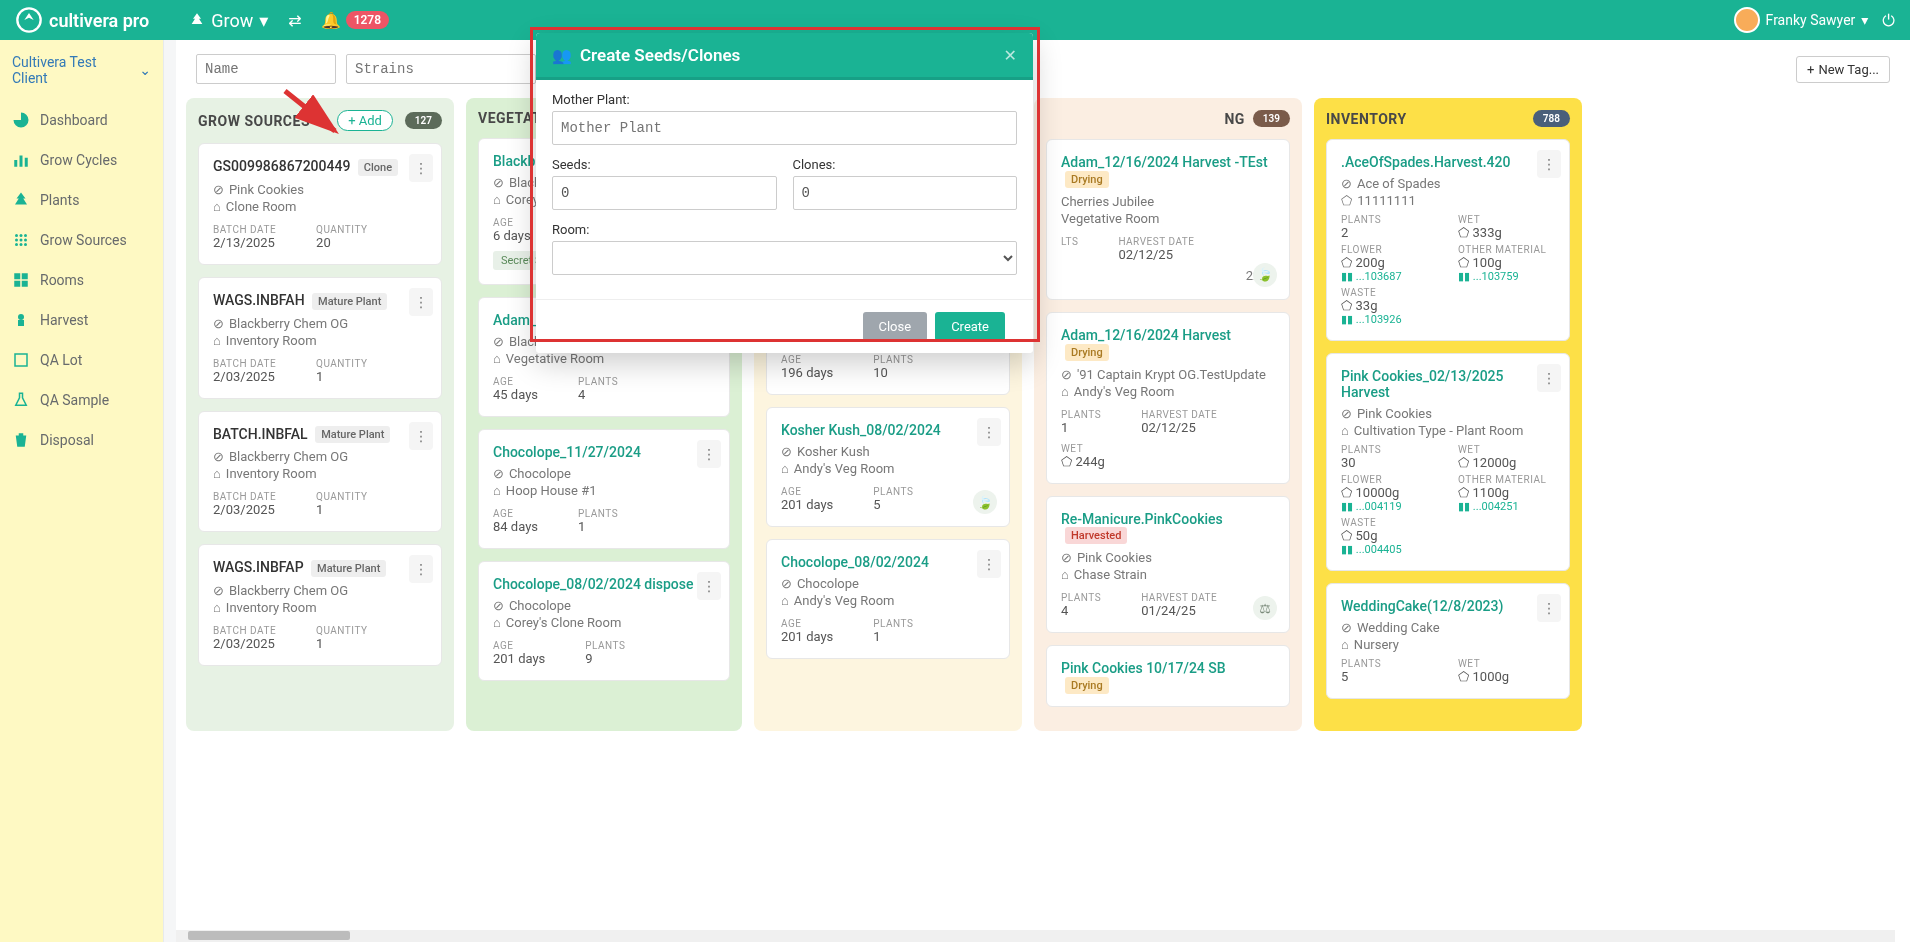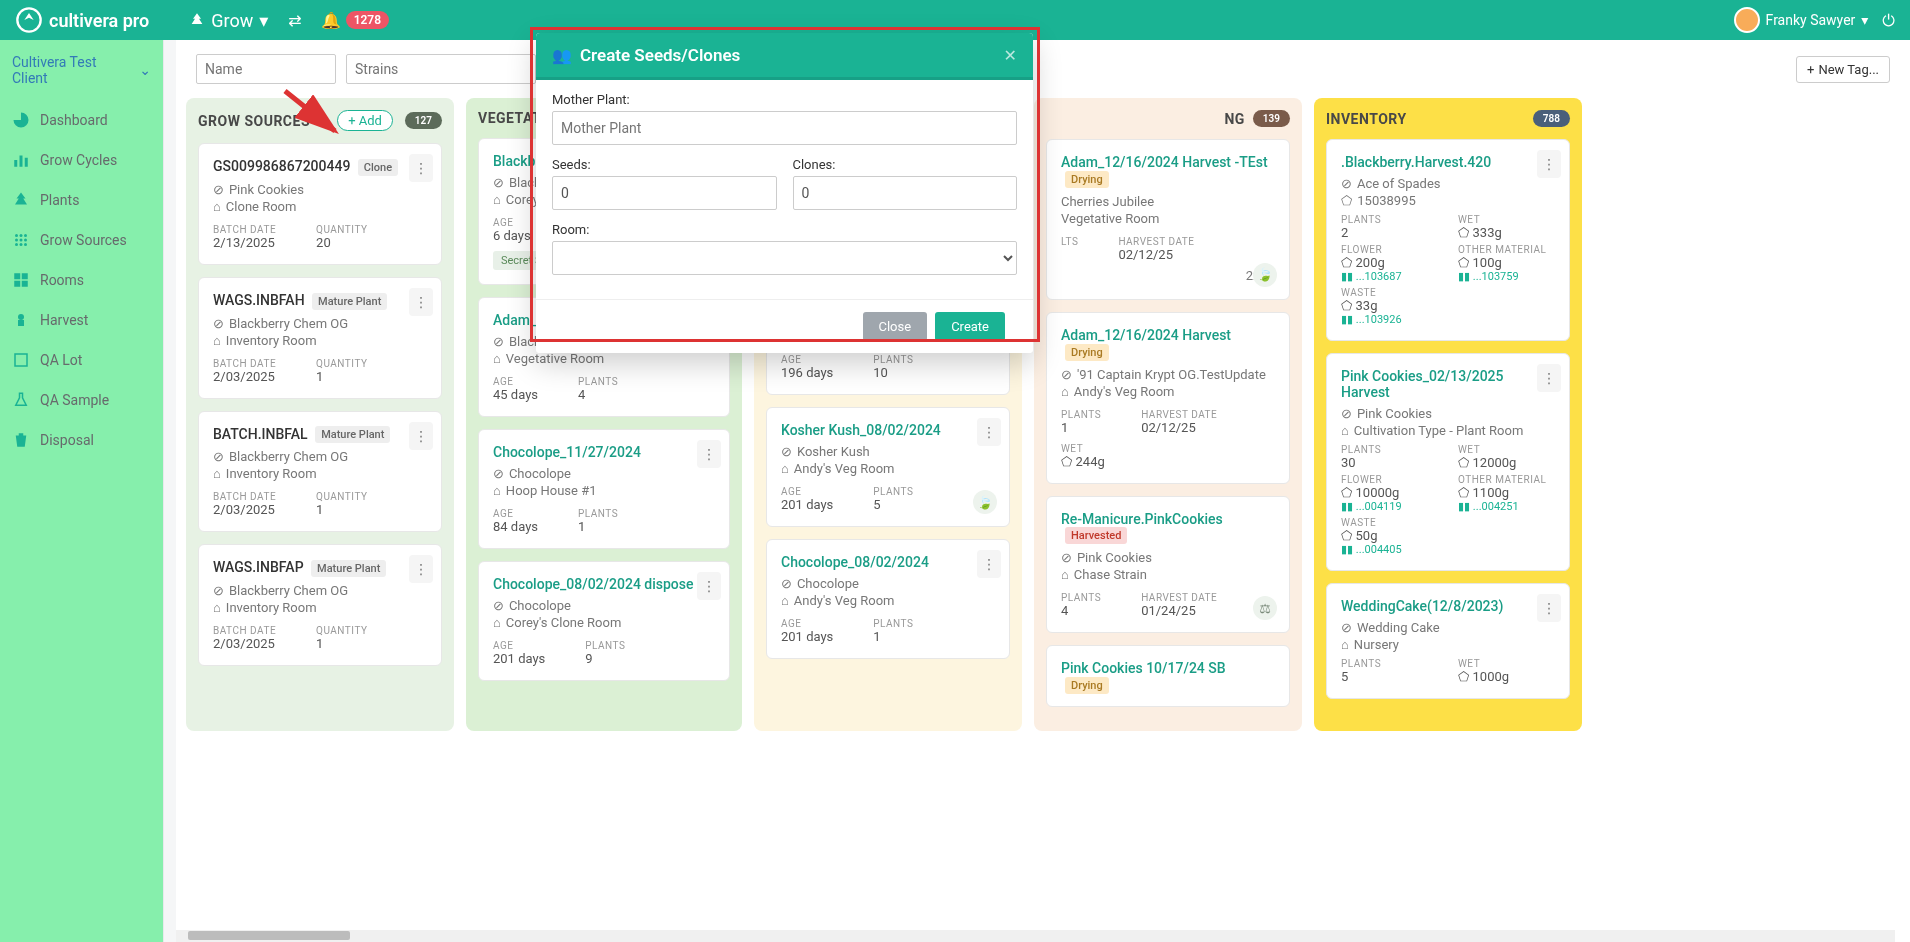--- a/index.html
+++ b/index.html
@@ -11,31 +11,31 @@
 .brand svg { width: 28px; height: 28px; fill: #fff; }
 .topbar-ctr { display: flex; align-items: center; gap: 20px; margin-left: 40px; }
 .grow-select { display: flex; align-items: center; gap: 6px; font-size: 18px; }
 .bell-wrap { display: flex; align-items: center; gap: 4px; }
 .badge-red { background: #ed5565; color: #fff; font-size: 12px; padding: 2px 8px; border-radius: 10px; font-weight: 600; }
 .topbar-right { margin-left: auto; display: flex; align-items: center; gap: 14px; }
 .avatar { width: 26px; height: 26px; border-radius: 50%; background: #f8ac59; border: 2px solid #fff; display: inline-block; }
 .user { display: flex; align-items: center; gap: 6px; font-size: 14px; }
 
 
-.sidebar { position: absolute; left: 0; top: 40px; width: 164px; bottom: 0; background: #86efac; border-right: 1px solid #e7eaec; }
+.sidebar { position: absolute; left: 0; top: 40px; width: 164px; bottom: 0; background: #fef9c3; border-right: 1px solid #e7eaec; }
 .client { padding: 14px 12px; color: #337ab7; font-size: 14px; display: flex; align-items: center; gap: 4px; }
 .nav { list-style: none; }
 .nav li { padding: 11px 12px; display: flex; align-items: center; gap: 10px; font-size: 14px; color: #676a6c; cursor: pointer; }
 .nav li.active { background: #e6f3e4; color: #333; border: 1px solid #d6e8d4; }
 .nav svg { width: 18px; height: 18px; }
 
 
 .content { position: absolute; left: 176px; right: 0; top: 40px; bottom: 0; background: #fff; display: flex; flex-direction: column; }
 .filters { display: flex; padding: 14px 20px; gap: 10px; align-items: center; }
-.input { border: 1px solid #ccc; height: 30px; padding: 0 8px; font-size: 14px; color: #555; border-radius: 2px; background:#fff; }
+.input { border: 1px solid #ccc; height: 30px; padding: 0 8px; font-size: 14px; color: #555; border-radius: 2px; background:#fff;font-family:Liberation Mono, monospace; }
 .input.name { width: 140px; }
 .input.str { width: 190px; }
 .newtag { margin-left: auto; border: 1px solid #ccc; background: #fff; padding: 5px 10px; font-size: 13px; border-radius: 3px; color: #333; display:flex; align-items:center; gap:4px; }
 
 .board-wrap { flex: 1; overflow: auto; padding: 0 10px; }
 .board { display: flex; gap: 12px; min-width: 1720px; }
 .col { border-radius: 8px; padding: 12px; width: 265px; flex-shrink: 0; }
 .col.grow { background: #e7f2e4; width: 268px; }
 .col.veg { background: #dbf0d4; width: 276px; }
 .col.flower { background: #fdf5df; width: 268px; }
@@ -561,28 +561,28 @@
       </div>
 
       <div class="col inv">
         <div class="col-head">
             <h3>INVENTORY</h3>
             <span class="count-pill inv">788</span>
           </div>
 
         <div class="card">
           <div class="kebab">⋮</div>
-          <div class="title">.Blackberry.Harvest.420</div>
+          <div class="title">.AceOfSpades.Harvest.420</div>
           <div class="meta">
               <span>⊘</span>
               <span>Ace of Spades</span>
             </div>
           <div class="meta">
               <span>⬠</span>
-              <span>15038995</span>
+              <span>11111111</span>
             </div>
           <div class="grid2">
             <div>
                 <div class="stat-label">PLANTS</div>
                 <div class="stat-val">2</div>
               </div>
             <div>
                 <div class="stat-label">WET</div>
                 <div class="stat-val">⬠ <span>333g</span></div>
               </div>

